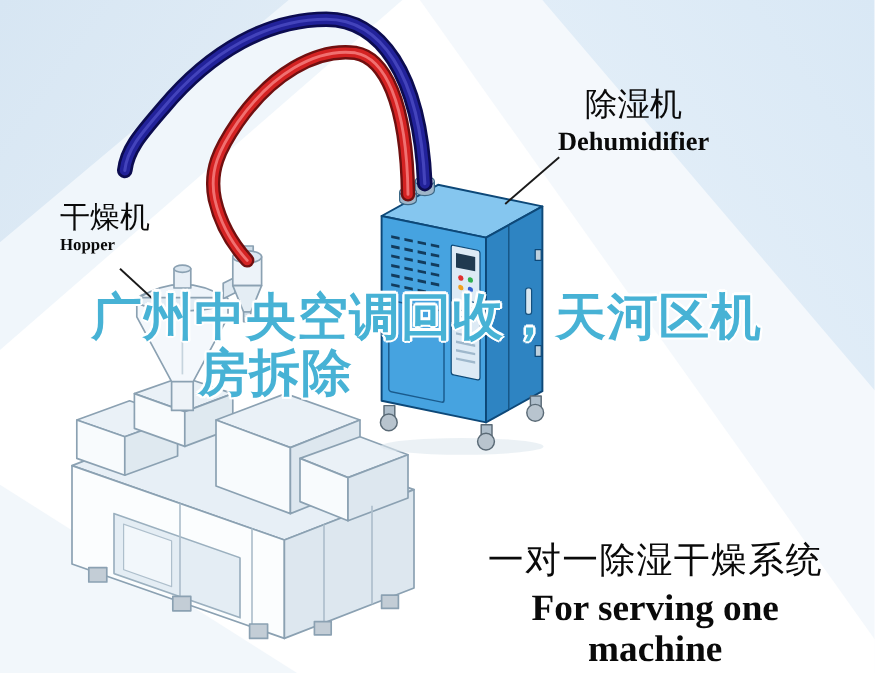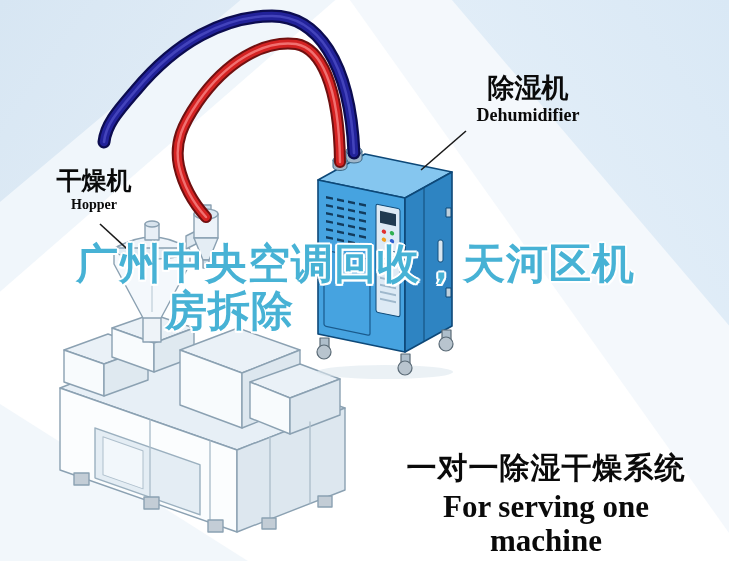--- a/index.html
+++ b/index.html
@@ -13,30 +13,30 @@
   .sweep.s1 { background:linear-gradient(125deg,#d7e6f3 0%,#eaf2f9 55%,rgba(255,255,255,0) 70%);
               clip-path:polygon(0 0,33% 0,0 36%); }
   .sweep.s2 { background:#e3eef8; opacity:.55; clip-path:polygon(0 0,46% 0,0 52%); }
   .sweep.s3 { background:linear-gradient(235deg,#d9e8f5 0%,#ecf4fb 60%,rgba(255,255,255,0) 75%);
               clip-path:polygon(62% 0,100% 0,100% 58%); }
   .sweep.s4 { background:#e9f2fa; opacity:.5; clip-path:polygon(48% 0,100% 0,100% 95%); }
   .sweep.s5 { background:#e6f0f8; opacity:.5; clip-path:polygon(0 72%,0 100%,34% 100%); }
 
   svg.diagram { position:absolute; inset:0; width:729px; height:561px; }
 
-  .label-cn { font-weight:bold; color:#0a0a0a; font-family:"DejaVu Sans", sans-serif; line-height:1.05; }
+  .label-cn { font-weight:normal; color:#0a0a0a; font-family:"DejaVu Sans", sans-serif; line-height:1.05; }
   .label-en { font-weight:bold; color:#0a0a0a; font-family:"Liberation Serif", serif; line-height:1.1; }
 
-  .hopper-label { position:absolute; left:50px; top:168px; width:88px; text-align:center; }
+  .hopper-label { position:absolute; left:50px; top:168px; width:88px; text-align:left; }
   .hopper-label .label-cn { font-size:25px; }
   .hopper-label .label-en { font-size:14px; margin-top:3px; }
 
   .dehu-label { position:absolute; left:452px; top:74px; width:152px; text-align:center; }
   .dehu-label .label-cn { font-size:27px; }
-  .dehu-label .label-en { font-size:18px; margin-top:4px; }
+  .dehu-label .label-en { font-size:22px; margin-top:4px; }
 
   .caption { position:absolute; left:396px; top:452px; width:300px; text-align:center; }
   .caption .label-cn { font-size:30px; letter-spacing:1px;text-align:center; }
   .caption .label-en { font-size:31px; margin-top:6px; }
 
   .wm {
     position:absolute; white-space:nowrap;
     font-family:"DejaVu Sans", sans-serif; font-weight:bold; font-size:42px;
     letter-spacing:1px;
     color:rgba(36,163,205,.84);

